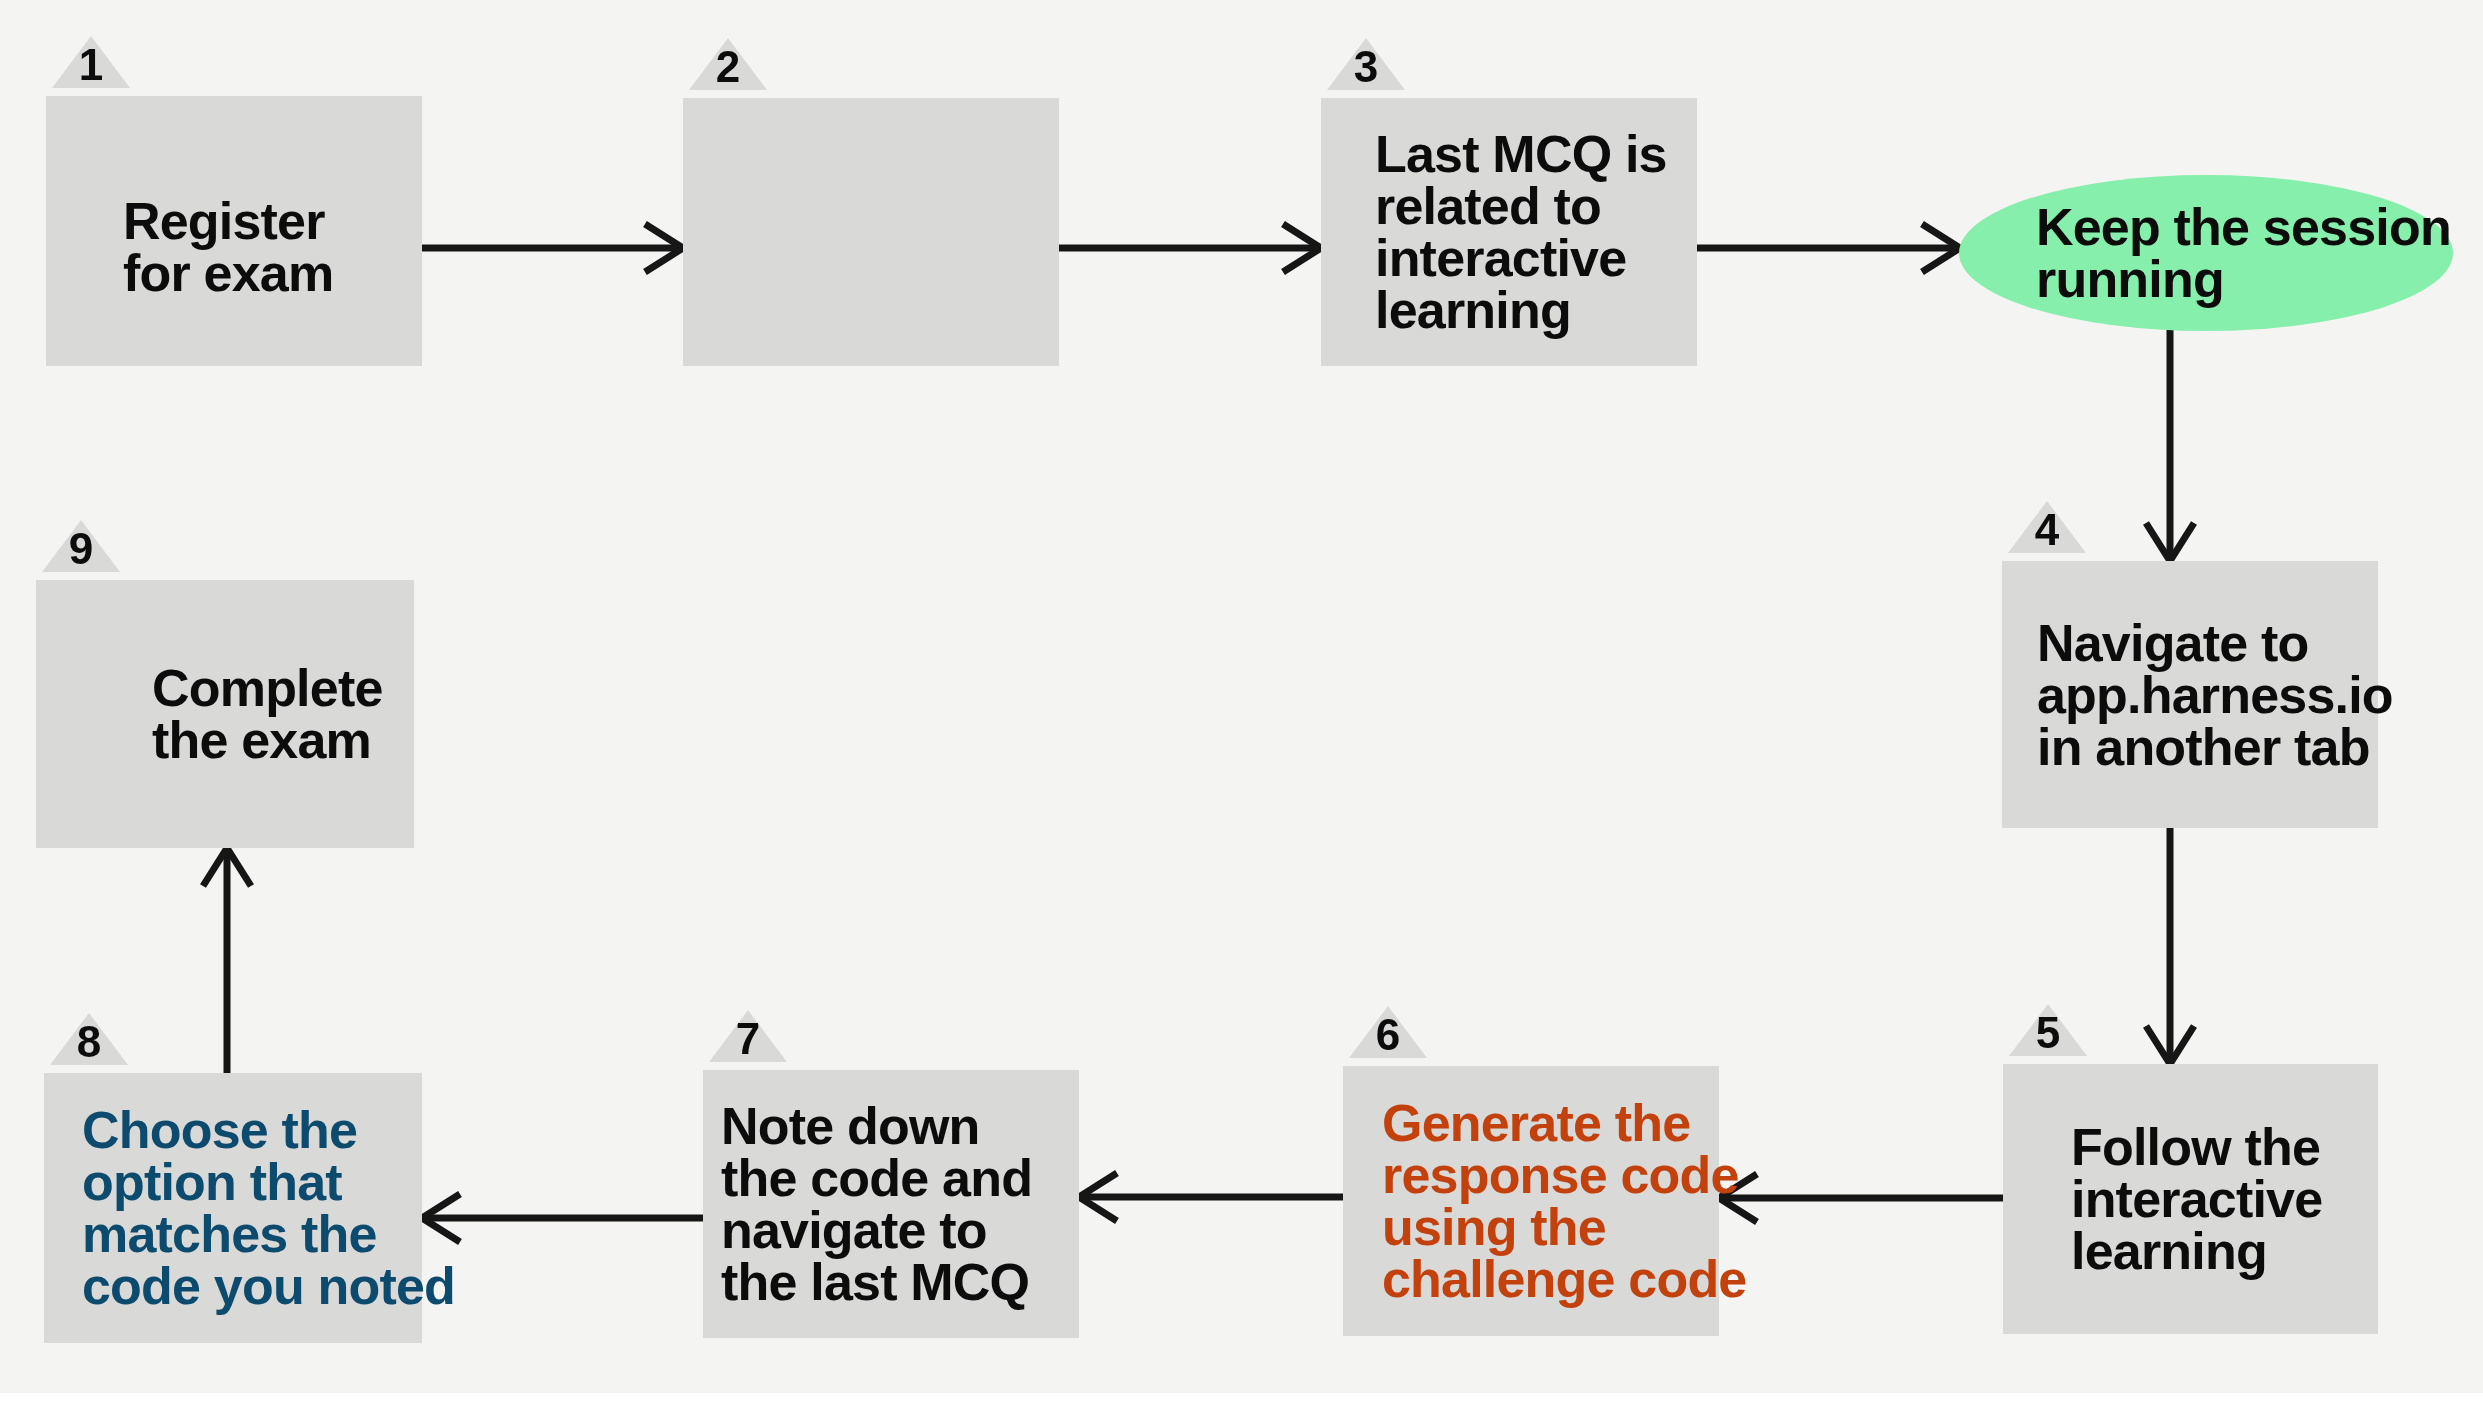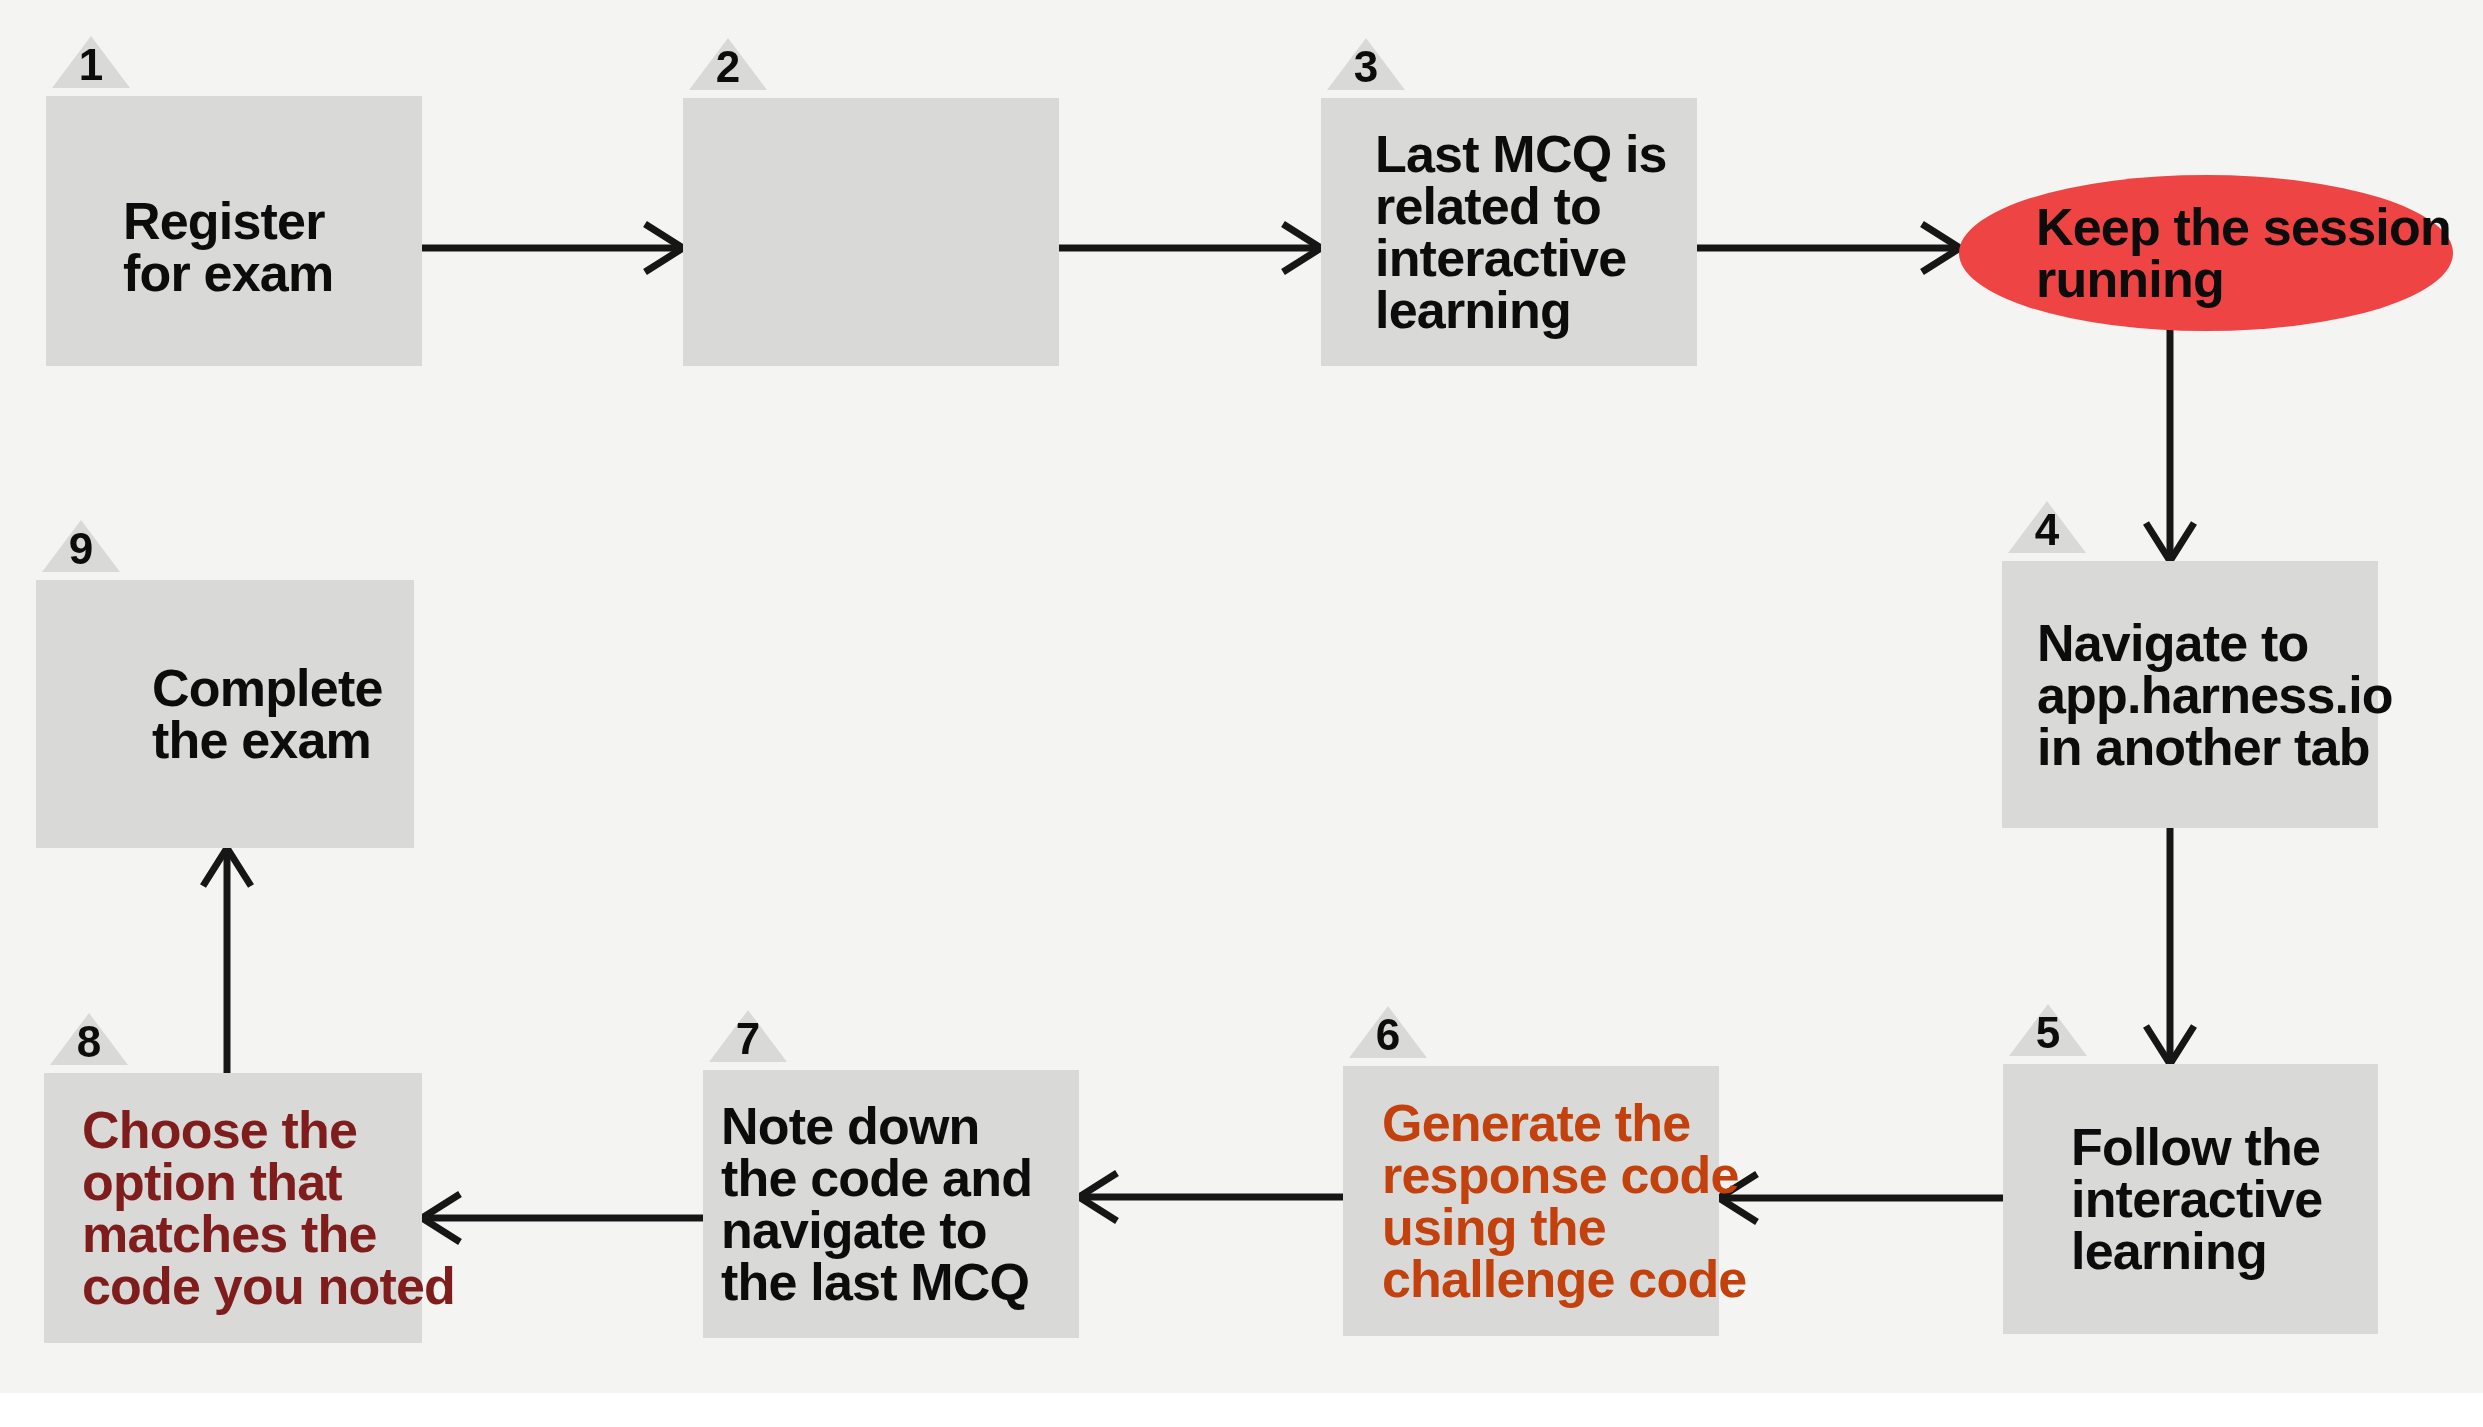--- a/index.html
+++ b/index.html
@@ -128,21 +128,21 @@
   <div class="node" style="left: 1321px; top: 98px; width: 376px; height: 268px; background-color: rgb(217, 217, 216);">
     <div class="tri" style="background-color: rgb(217, 217, 216);">
       <span style="color: rgb(12, 12, 12);">3</span>
     </div>
     <div class="label" style="margin-left: 54px; color: rgb(12, 12, 12);">Last MCQ is
 related to
 interactive
 learning</div>
   </div>
 
-  <div class="node ellipse" style="left: 1959px; top: 175px; width: 494px; height: 156px; background-color: #ef4444;">
+  <div class="node ellipse" style="left: 1959px; top: 175px; width: 494px; height: 156px; background-color: #86efac;">
     <div class="label" style="margin-left: 77px; color: rgb(12, 12, 12);">Keep the session
 running</div>
   </div>
 
   <div class="node" style="left: 2002px; top: 561px; width: 376px; height: 267px; background-color: rgb(217, 217, 216);">
     <div class="tri" style="background-color: rgb(217, 217, 216);">
       <span style="color: rgb(12, 12, 12);">4</span>
     </div>
     <div class="label" style="margin-left: 35px; color: rgb(12, 12, 12);">Navigate to
 app.harness.io
@@ -175,21 +175,21 @@
     <div class="label" style="margin-left: 18px; color: rgb(12, 12, 12);">Note down
 the code and
 navigate to
 the last MCQ</div>
   </div>
 
   <div class="node" style="left: 44px; top: 1073px; width: 378px; height: 270px; background-color: rgb(217, 217, 216);">
     <div class="tri" style="background-color: rgb(217, 217, 216);">
       <span style="color: rgb(12, 12, 12);">8</span>
     </div>
-    <div class="label" style="margin-left: 38px; color: #7f1d1d;">Choose the
+    <div class="label" style="margin-left: 38px; color: #0c4a6e;">Choose the
 option that
 matches the
 code you noted</div>
   </div>
 
   <div class="node" style="left: 36px; top: 580px; width: 378px; height: 268px; background-color: rgb(217, 217, 216);">
     <div class="tri" style="background-color: rgb(217, 217, 216);">
       <span style="color: rgb(12, 12, 12);">9</span>
     </div>
     <div class="label" style="margin-left: 116px; color: rgb(12, 12, 12);">Complete

